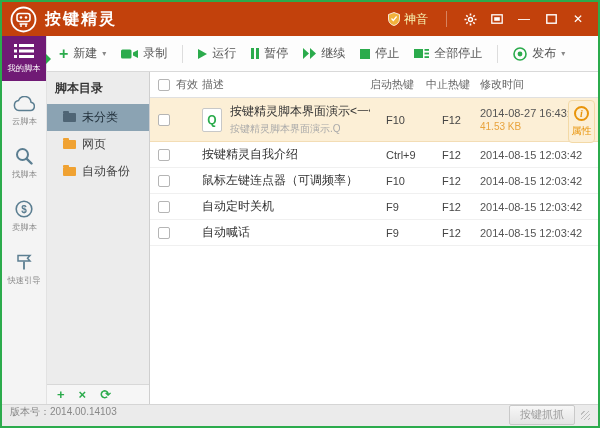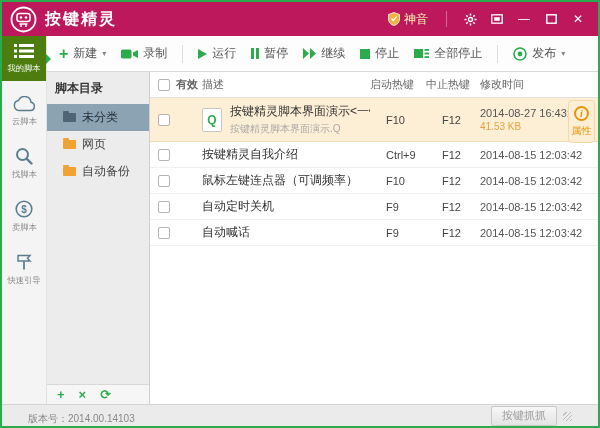--- a/index.html
+++ b/index.html
@@ -5,42 +5,42 @@
   * { box-sizing: border-box; margin: 0; padding: 0; }
   html,body { width:600px; height:428px; }
   body {
     font-family: "Liberation Sans", "DejaVu Sans", sans-serif;
     background:#fff; overflow:hidden;
   }
   .window { width:600px; height:428px; border:2px solid #2bab4c; background:#fff;
     display:flex; flex-direction:column; position:relative; }
 
   
-  .titlebar { height:34px; background:#be185d; display:flex; align-items:center;
+  .titlebar { height:34px; background:#c2410c; display:flex; align-items:center;
     padding:0 8px; flex:0 0 auto; }
   .logo { width:27px; height:27px; margin-right:8px; flex:0 0 auto; }
   .app-title { color:#fff; font-size:16px; font-weight:bold; letter-spacing:2px; }
   .titlebar-right { margin-left:auto; display:flex; align-items:center; }
   .user-badge { display:flex; align-items:center; gap:4px; color:#f7f3b0;
     font-size:12px; margin-right:10px; cursor:pointer;justify-content:center; }
   .t-sep { width:1px; height:16px; background:rgba(255,255,255,.35); margin:0 8px; }
   .winbtn { width:24px; height:22px; display:flex; align-items:center; justify-content:center;
     color:#fff; font-size:12px; margin-left:3px; cursor:pointer; }
   .winbtn svg { display:block; }
 
   
   .app-body { flex:1 1 auto; display:flex; min-height:0; }
 
   
   .sidebar { width:45px; background:#f4f4f4; border-right:1px solid #e2e2e2;
     display:flex; flex-direction:column; flex:0 0 auto; }
   .side-item { padding:7px 0 6px; display:flex; flex-direction:column; align-items:center;
     gap:3px; cursor:pointer; position:relative; margin-bottom:6px; }
   .side-item .s-lbl { font-size:9px; color:#8a8a8a; white-space:nowrap; transform:scale(.92); }
-  .side-item.active { background:#4d7c0f; margin-bottom:8px; }
+  .side-item.active { background:#701a75; margin-bottom:8px; }
   .side-item.active .s-lbl { color:#fff; }
   .side-item.active::after { content:""; position:absolute; right:-5px; top:50%;
     margin-top:-5px; border-top:5px solid transparent; border-bottom:5px solid transparent;
     border-left:5px solid #2bab4c; }
 
   .right-col { flex:1 1 auto; display:flex; flex-direction:column; min-width:0; }
 
   
   .toolbar { height:36px; background:#fdfdfd; border-bottom:1px solid #d9d9d9;
     display:flex; align-items:center; padding:0 12px; gap:15px; flex:0 0 auto; }
@@ -68,21 +68,21 @@
     background:inherit; border-radius:1px 1px 0 0; }
   .folder.blue { background:#4f6575; }
   .dp-tools { position:absolute; bottom:0; left:0; right:0; height:20px; background:#f6f6f6;
     border-top:1px solid #d8d8d8; display:flex; align-items:center; gap:14px; padding:0 10px; }
   .dp-tool { color:#2bab4c; font-weight:bold; font-size:13px; line-height:13px; cursor:pointer; }
 
   
   .table-area { flex:1 1 auto; background:#fff; position:relative; min-width:0; }
   .t-header, .t-row { display:flex; align-items:center; }
   .t-header { height:26px; border-bottom:1px solid #e0e0e0; font-size:11px; color:#666; }
-  .c1 { width:52px; padding-left:8px; display:flex; align-items:center; gap:6px; flex:0 0 auto;font-weight:bold; }
+  .c1 { width:52px; padding-left:8px; display:flex; align-items:center; gap:6px; flex:0 0 auto; }
   .c2 { flex:1 1 auto; min-width:0; display:flex; align-items:center; }
   .c3 { width:56px; flex:0 0 auto; }
   .c4 { width:54px; flex:0 0 auto; }
   .c5 { width:118px; flex:0 0 auto; }
   .cb { width:12px; height:12px; background:#fff; border:1px solid #b5b5b5; border-radius:2px;
     flex:0 0 auto; cursor:pointer; }
   .t-row { height:26px; border-bottom:1px solid #f0f0f0; font-size:12px; color:#333; cursor:default; }
   .t-row .c3, .t-row .c4 { font-size:11px; color:#444;padding-left:16px; }
   .t-row .c5 { font-size:11px; color:#555; }
   .t-row.hl { height:44px; background:#fcefd6; border-bottom:1px solid #f3ddb5; }
@@ -98,21 +98,21 @@
   .props-tab { position:absolute; top:28px; right:3px; width:27px; height:43px;
     background:#fcefd6; border:1px solid #f3d9a6; border-radius:4px; display:flex;
     flex-direction:column; align-items:center; justify-content:center; gap:3px; cursor:pointer; }
   .info-i { width:15px; height:15px; border:2px solid #e8940a; border-radius:50%;
     color:#e8940a; font-style:italic; font-family:"Liberation Serif", serif; font-size:10px;
     font-weight:bold; display:flex; align-items:center; justify-content:center; }
   .props-lbl { color:#e8940a; font-size:10px; }
 
   
   .statusbar { height:22px; background:#ebebeb; border-top:1px solid #d5d5d5;
-    display:flex; align-items:flex-end; padding:0 26px; flex:0 0 auto; position:relative; }
+    display:flex; align-items:flex-start; padding:0 8px; flex:0 0 auto; position:relative; }
   .version { font-size:10px; color:#888; }
   .sb-buttons { margin-left:auto; display:flex; align-items:center; }
   .sb-btn { border:1px solid #c9c9c9; background:linear-gradient(#f7f7f7,#e4e4e4);
     color:#999; font-size:11px; padding:1px 10px 2px; margin-left:6px; border-radius:2px; cursor:pointer; }
   .grip { width:9px; height:9px; margin-left:6px;
     background:repeating-linear-gradient(135deg, transparent 0 2px, #bdbdbd 2px 3px); }
 </style>
 </head>
 <body>
 

